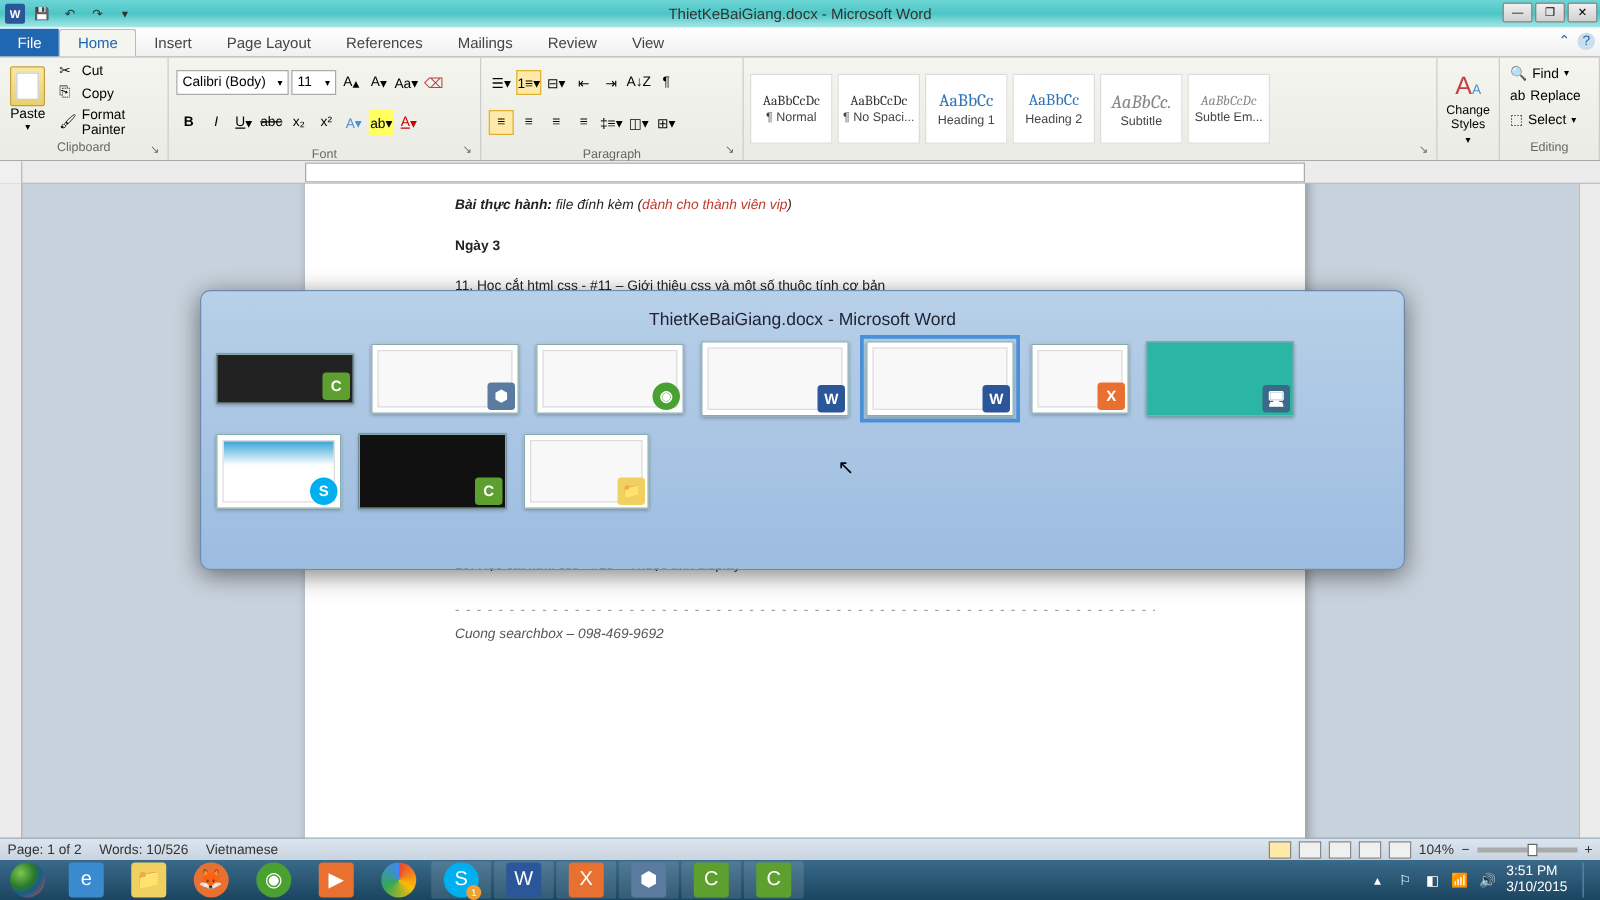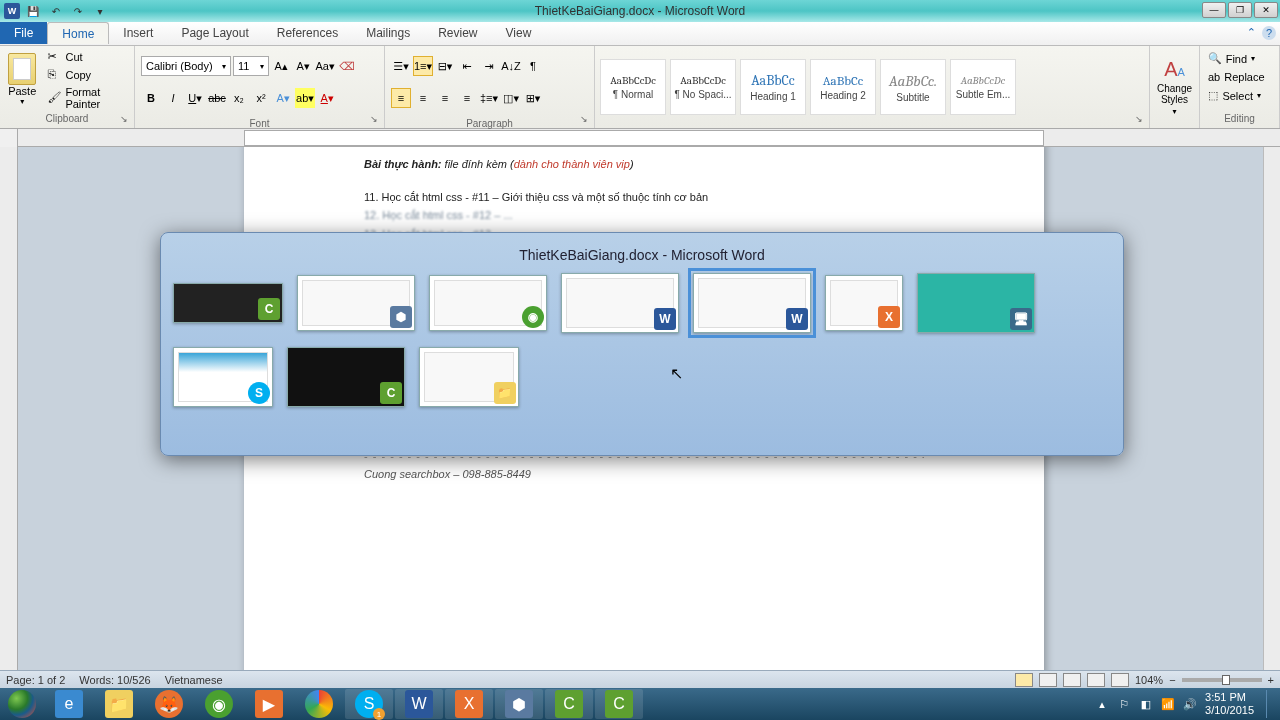--- a/index.html
+++ b/index.html
@@ -4,21 +4,21 @@
 <style>
 *{margin:0;padding:0;box-sizing:border-box;font-family:"Segoe UI",Tahoma,sans-serif;font-size:11px}
 body{width:1280px;height:720px;overflow:hidden;background:#e6e6e6;position:relative}
 .titlebar{height:22px;background:linear-gradient(to bottom,#6dd5d5,#4dc5c5 50%,#a8e8e8);display:flex;align-items:center;position:relative}
 .qa-toolbar{display:flex;align-items:center;gap:6px;padding-left:4px}
 .qa-btn{width:16px;height:16px;display:flex;align-items:center;justify-content:center;font-size:10px;color:#333}
 .word-icon{width:16px;height:16px;background:#2b579a;color:#fff;display:flex;align-items:center;justify-content:center;font-size:9px;font-weight:bold;border-radius:2px}
 .title-text{position:absolute;left:50%;transform:translateX(-50%);font-size:12px;color:#333}
 .win-controls{position:absolute;right:2px;top:2px;display:flex;gap:2px}
 .win-btn{width:24px;height:16px;background:linear-gradient(#f0f0f0,#d0d0d0);border:1px solid #888;display:flex;align-items:center;justify-content:center;font-size:9px;border-radius:2px}
-.ribbon-tabs{height:24px;background:linear-gradient(#fff,#f0f0f0);display:flex;align-items:flex-start;border-bottom:1px solid #bbb;position:relative}
+.ribbon-tabs{height:24px;background:linear-gradient(#fff,#f0f0f0);display:flex;align-items:center;border-bottom:1px solid #bbb;position:relative}
 .file-tab{background:#2067b2;color:#fff;padding:4px 14px;font-size:12px;height:22px;display:flex;align-items:center}
 .tab{padding:4px 14px;font-size:12px;color:#444;height:22px;display:flex;align-items:center;cursor:pointer}
 .tab.active{background:#f5f5f0;border:1px solid #bbb;border-bottom:none;border-radius:3px 3px 0 0;color:#2067b2}
 .ribbon-right{position:absolute;right:4px;top:4px;display:flex;gap:6px}
 .ribbon{height:83px;background:linear-gradient(#f5f5f0,#ebebe5);border-bottom:1px solid #aaa;display:flex}
 .ribbon-group{border-right:1px solid #ccc;padding:2px 4px;display:flex;flex-direction:column;justify-content:space-between;position:relative}
 .group-label{text-align:center;font-size:10px;color:#666;padding:2px 0}
 .group-content{flex:1;display:flex;align-items:center;gap:2px}
 .clipboard-group{width:135px}
 .paste-btn{display:flex;flex-direction:column;align-items:center;width:40px;padding:2px}
@@ -269,32 +269,33 @@
   <div class="ruler-h">
       <div class="ruler-track"></div>
     </div>
 </div>
 
 <div class="doc-area">
   <div class="ruler-v"></div>
   <div class="page page1">
     <div class="page-content">
       <p><span class="bold italic">Bài thực hành:</span><span class="italic"> file đính kèm (</span><span class="italic red">dành cho thành viên vip</span><span class="italic">)</span></p>
+      <p style="margin-top:14px" class="bold">Ngày 3</p>
       <p style="margin-top:14px">11.  Học cắt html css - #11 – Giới thiệu css và một số thuộc tính cơ bản</p>
       <p class="blur-text">12.  Học cắt html css - #12 – ...</p>
       <p class="blur-text">13.  Học cắt html css - #13 – ...</p>
       <p class="blur-text" style="margin-top:40px">Ngày 4</p>
       <p class="blur-text" style="margin-top:14px">14.  Học cắt html css...</p>
       <p class="blur-text">15.  Học cắt html css - #14 – Thuộc tính text-color, text-decoration, text-align, text-transform, text-indent</p>
       <p class="blur-text">16.  Học cắt html css - #15 – Thuộc tính định dạng vùng font-family, font-size, font-style</p>
       <p class="blur-text">17.  Học cắt html css - #16 – Thuộc tính background</p>
       <p>18.  Học cắt html css - #17 – Thuộc tính border</p>
       <p>19.  Học cắt html css - #18 – Thuộc tính display</p>
       <p class="dashed" style="margin-top:18px">- - - - - - - - - - - - - - - - - - - - - - - - - - - - - - - - - - - - - - - - - - - - - - - - - - - - - - - - - - - - - - - - - - - - - - - - - - - - - - - - - - - - -</p>
-      <p class="italic" style="color:#555">Cuong searchbox – 098-885-8449</p>
+      <p class="italic" style="color:#555">Cuong searchbox – 098-469-9692</p>
     </div>
   </div>
 
   <div class="scroll-v"></div>
 </div>
 
 <div class="alttab">
   <div class="alttab-title">ThietKeBaiGiang.docx - Microsoft Word</div>
   <div class="alttab-grid">
     <div class="thumb" style="width:110px;height:40px;background:#222">

